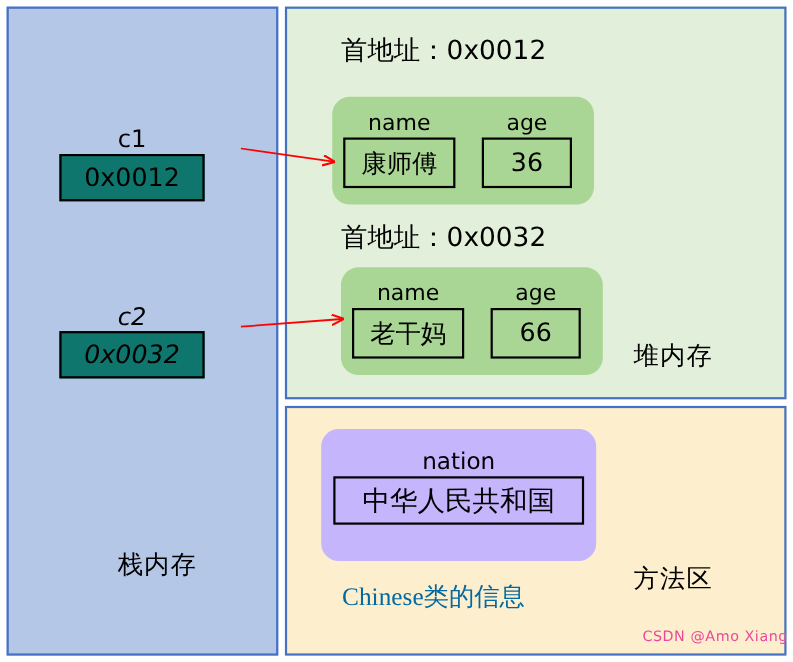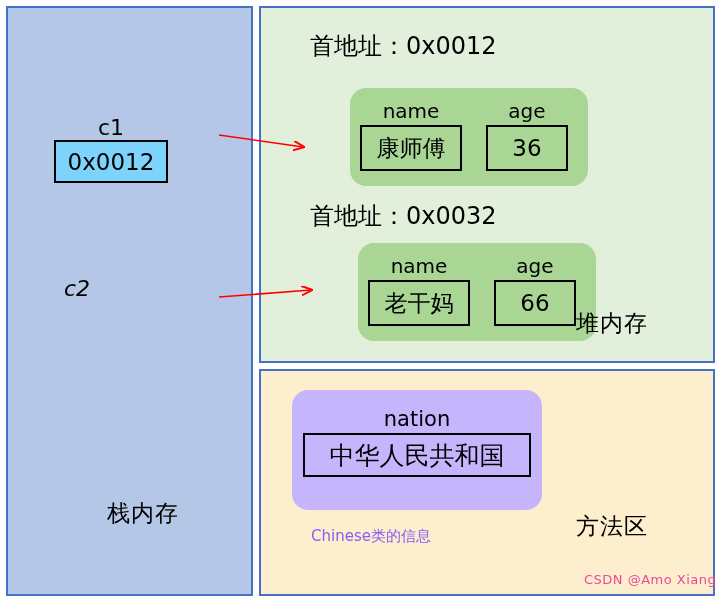--- a/index.html
+++ b/index.html
@@ -68,24 +68,24 @@
     align-items: center;
     flex-direction: column;
   }
   .stack-var-name {
     font-size: 22px;
     color: #000;
     width: 46px;
     text-align: center;
   }
   .stack-var-box {
-    width: 114px;
+    width: 132px;
     height: 43px;
     border: 2px solid #000000;
-    background: #7dd3fc;
+    background: #0f766e;
     box-sizing: border-box;
     display: flex;
     align-items: center;
     justify-content: center;
     font-size: 23px;
     color: #000;
   }
   #stack-var-c1 { left: 54px; top: 115px; }
   #stack-var-c2 { left: 54px; top: 276px; font-style: italic; }
 
@@ -98,21 +98,20 @@
   }
   #addr-caption-1 { left: 310px; top: 30px; }
   #addr-caption-2 { left: 310px; top: 200px; }
 
   
   .object-card {
     position: absolute;
     background: #a9d694;
     border-radius: 16px;
     box-sizing: border-box;
-    margin-left: 48px;
   }
   #object-card-1 { left: 302px; top: 88px; width: 238px; height: 98px; }
   #object-card-2 { left: 310px; top: 243px; width: 238px; height: 98px; }
 
   .field-group {
     position: absolute;
     display: flex;
     flex-direction: column;
     align-items: center;
   }
@@ -160,23 +159,24 @@
   #class-field-group .field-label { font-size: 21px; }
   #class-field-group .field-value-box {
     width: 228px;
     height: 44px;
     font-size: 25px;
   }
   #class-info-caption {
     position: absolute;
     left: 311px;
     top: 527px;
-    font-size: 15px;
-    color: #8b5cf6;
-    white-space: nowrap;
+    font-size: 23px;
+    color: #0369a1;
+    white-space: nowrap;
+    font-family: Liberation Serif, serif;
   }
 
   
   #arrows {
     position: absolute;
     left: 0; top: 0;
     width: 721px;
     height: 602px;
     pointer-events: none;
   }
@@ -199,20 +199,21 @@
 
   <div class="region" id="stack-region"></div>
 
   <div class="stack-var" id="stack-var-c1">
     <span class="stack-var-name">c1</span>
     <span class="stack-var-box">0x0012</span>
   </div>
 
   <div class="stack-var" id="stack-var-c2">
     <span class="stack-var-name">c2</span>
+    <span class="stack-var-box">0x0032</span>
   </div>
 
   <div class="region-label" id="stack-label">栈内存</div>
 
   <div class="region" id="heap-region"></div>
 
   <div class="addr-caption" id="addr-caption-1">首地址：0x0012</div>
 
   <div class="object-card" id="object-card-1">
     <div class="field-group field-name">

